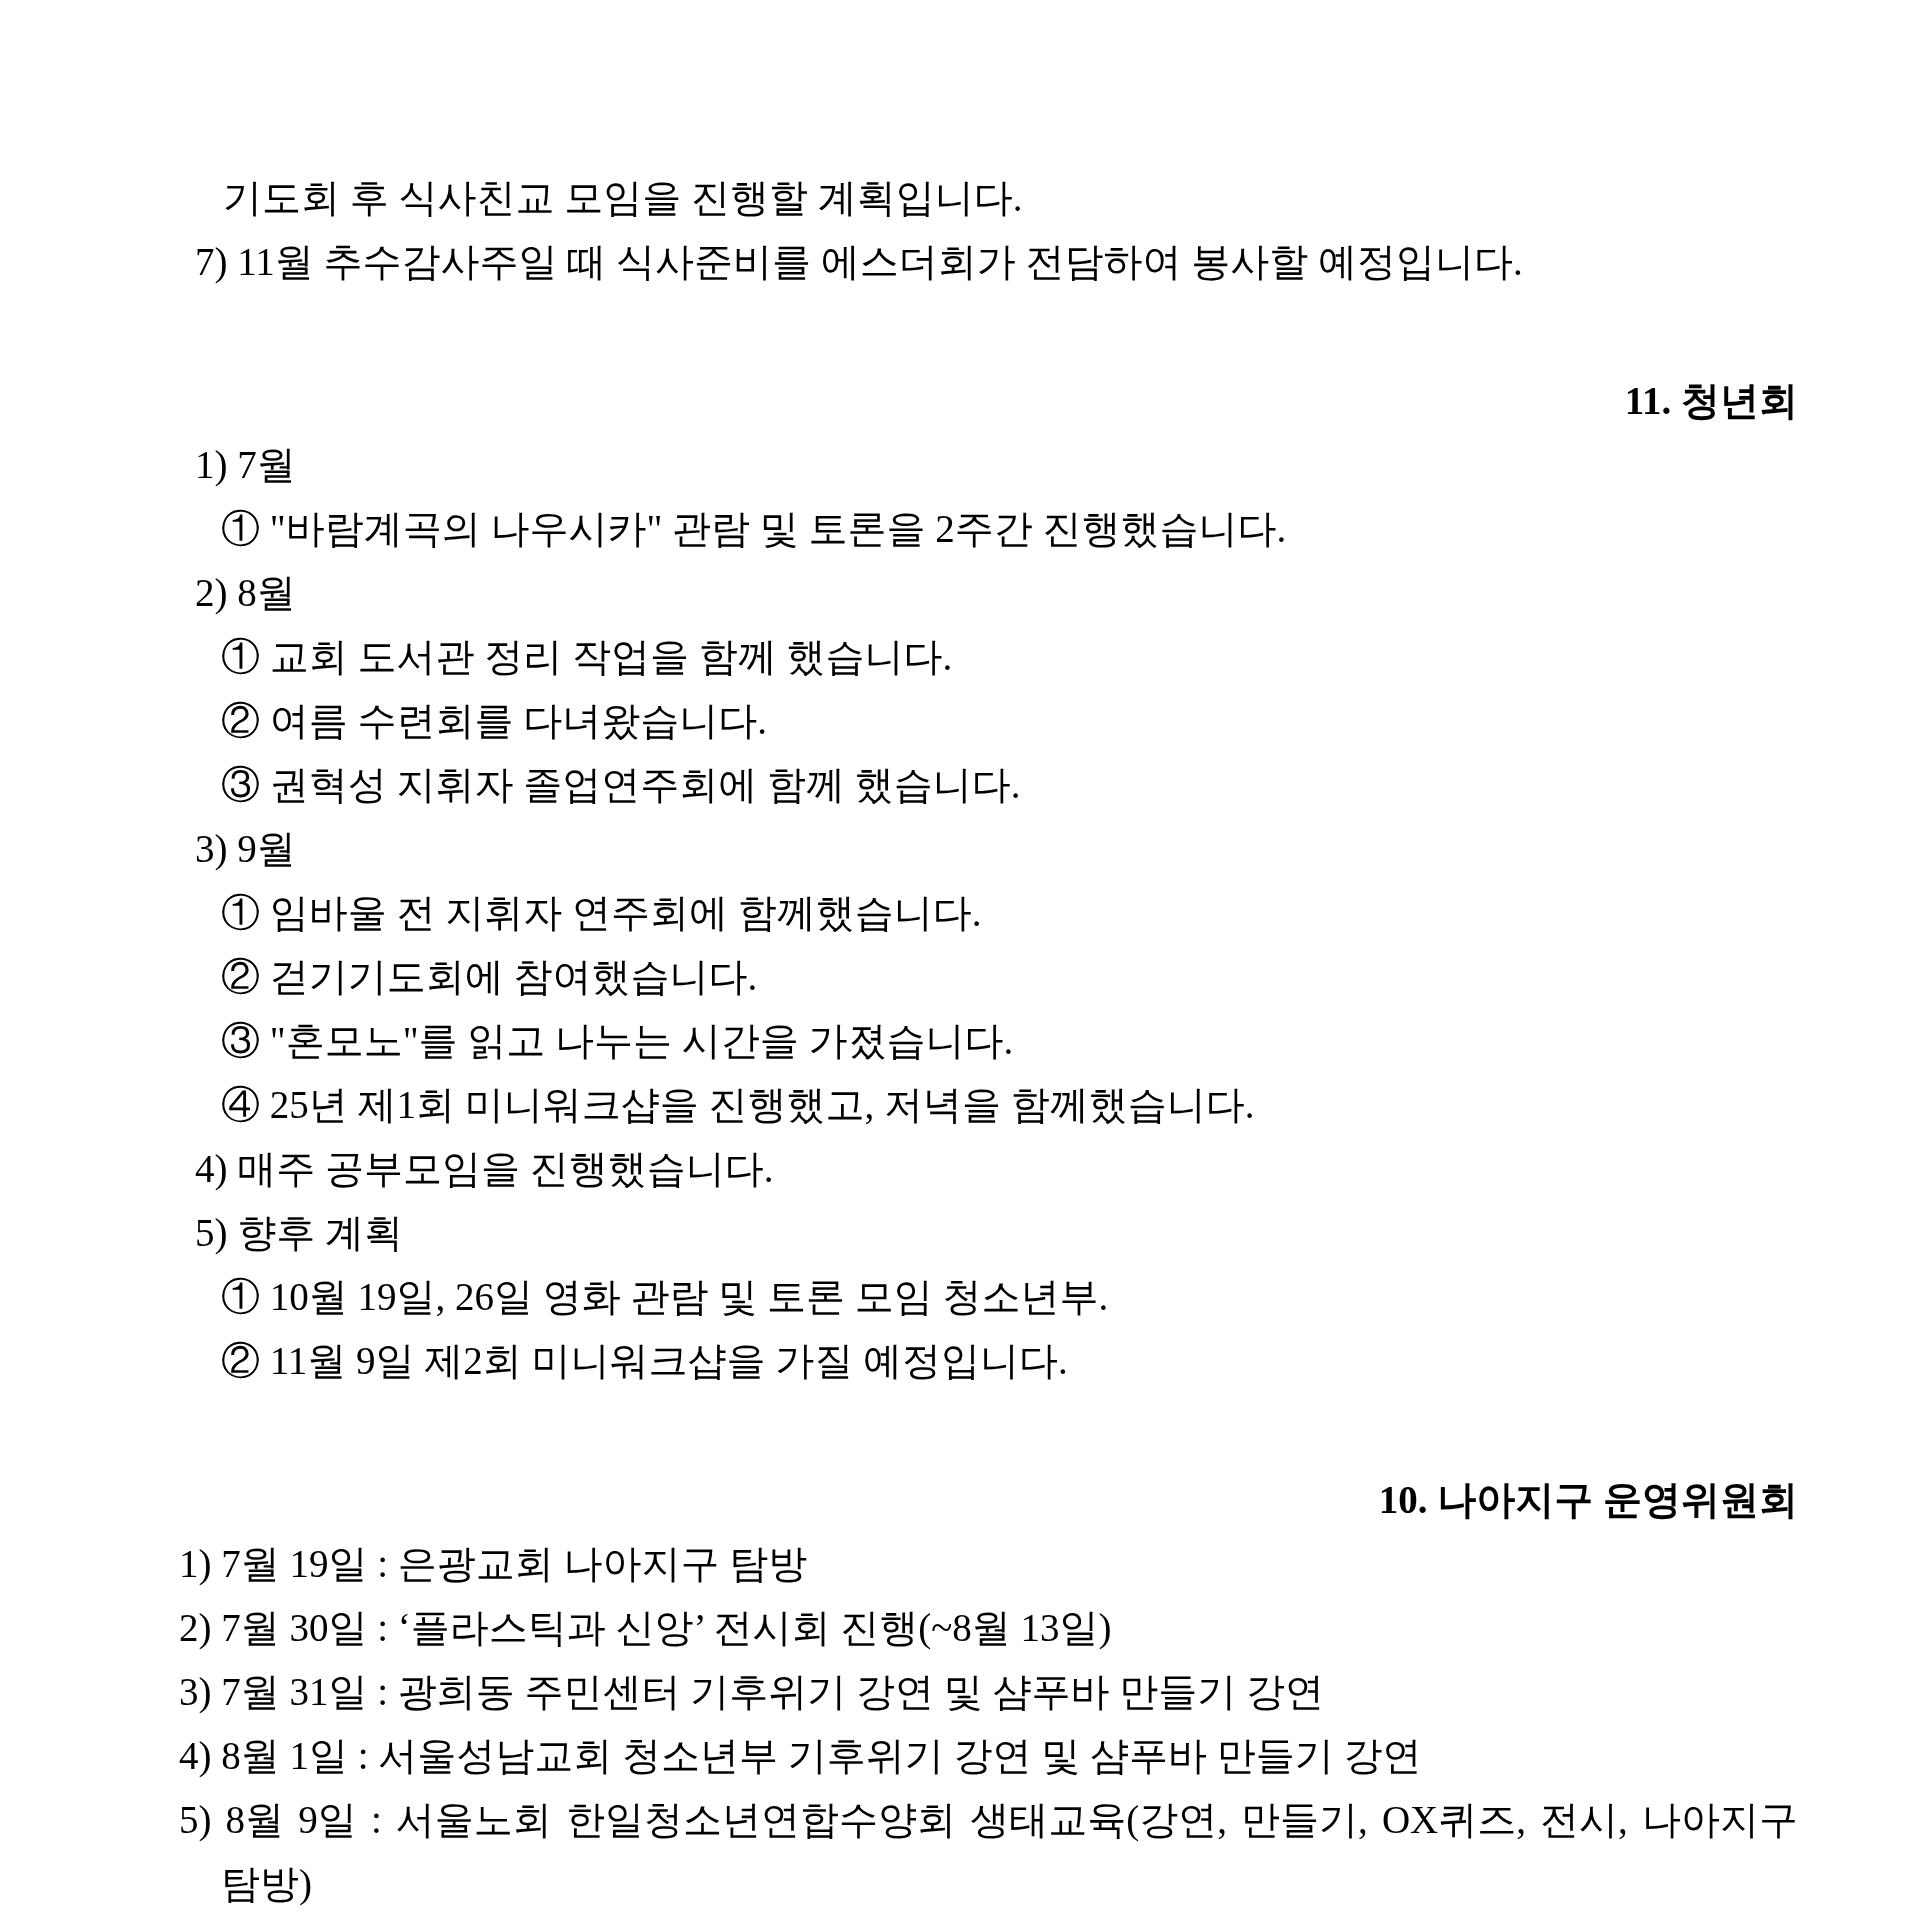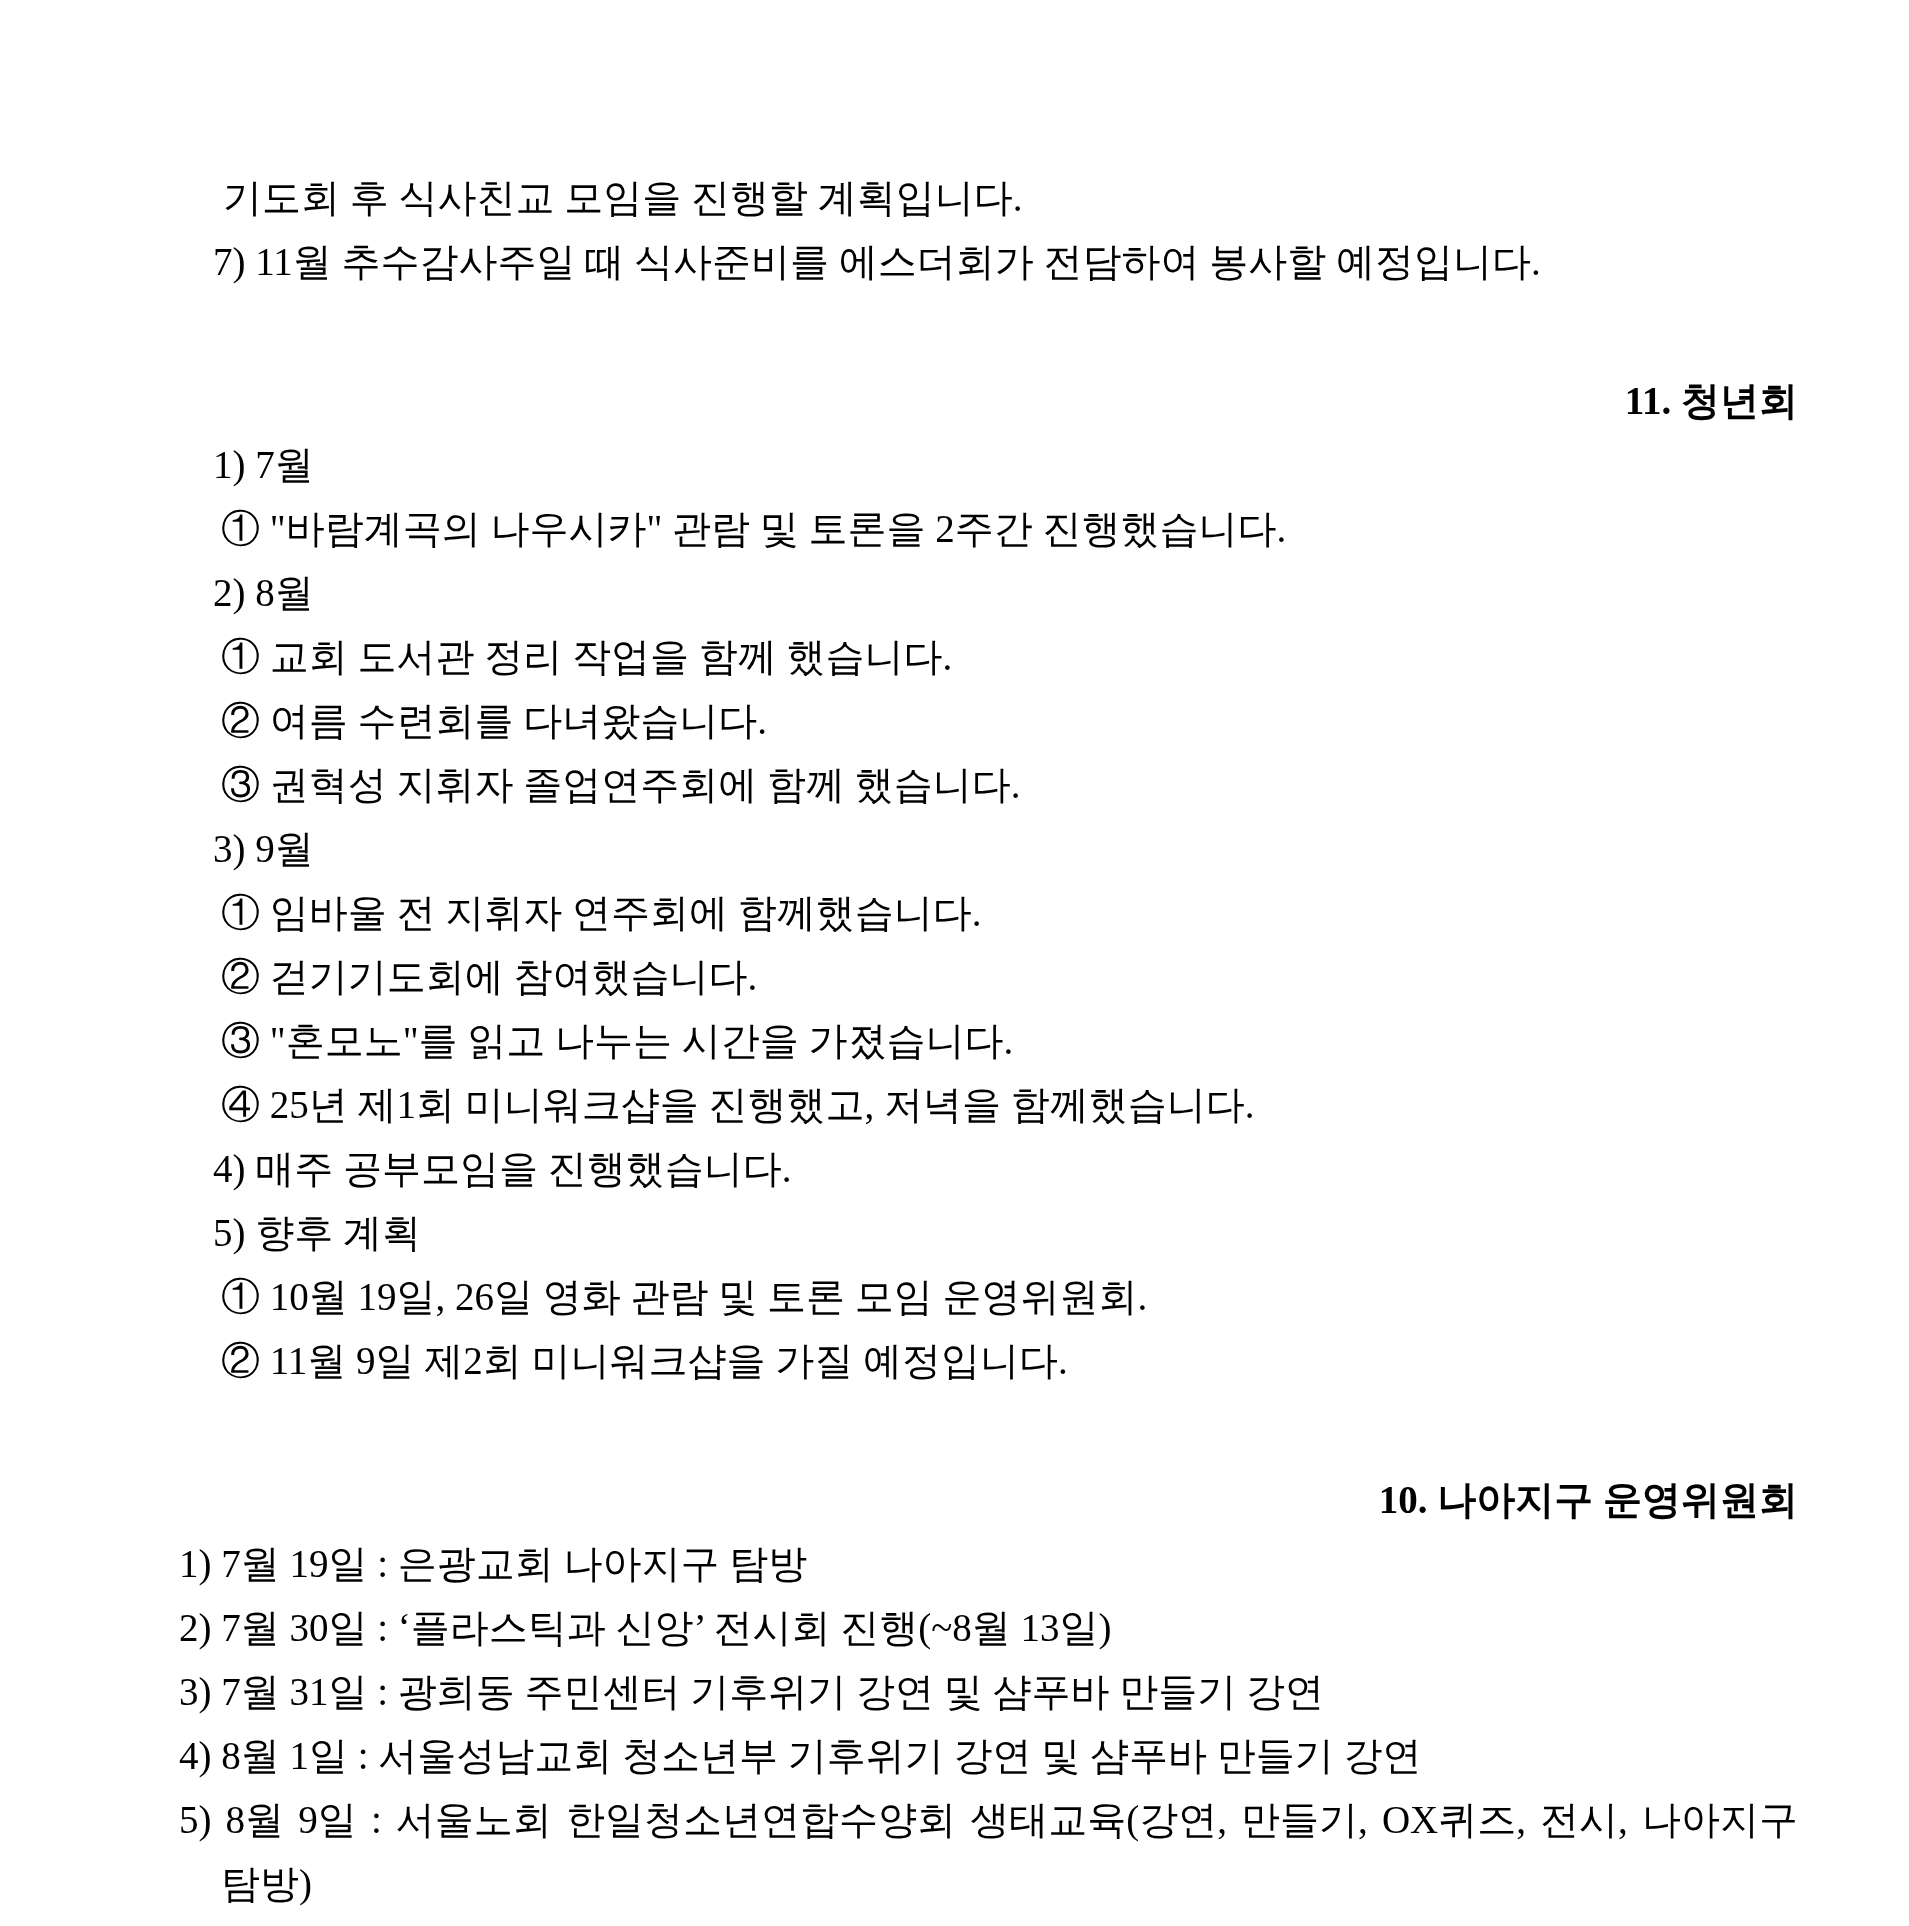--- a/index.html
+++ b/index.html
@@ -24,21 +24,21 @@
   }
   .heading {
     font-weight: bold;
     margin-top: 75px;
     text-align: right;
   }
   .contline {
     margin-left: 44px;
   }
   .item {
-    margin-left: 34px;
+    margin-left: 16px;
   }
   .sub {
     margin-left: 42px;
   }
   .hang {
     padding-left: 42px;
     text-indent: -42px;
   }
 </style>
 </head>
@@ -57,21 +57,21 @@
     <div class="sub">① 교회 도서관 정리 작업을 함께 했습니다.</div>
     <div class="sub">② 여름 수련회를 다녀왔습니다.</div>
     <div class="sub">③ 권혁성 지휘자 졸업연주회에 함께 했습니다.</div>
     <div class="item">3) 9월</div>
     <div class="sub">① 임바울 전 지휘자 연주회에 함께했습니다.</div>
     <div class="sub">② 걷기기도회에 참여했습니다.</div>
     <div class="sub">③ "혼모노"를 읽고 나누는 시간을 가졌습니다.</div>
     <div class="sub">④ 25년 제1회 미니워크샵을 진행했고, 저녁을 함께했습니다.</div>
     <div class="item">4) 매주 공부모임을 진행했습니다.</div>
     <div class="item">5) 향후 계획</div>
-    <div class="sub">① 10월 19일, 26일 영화 관람 및 토론 모임 운영위원회.</div>
+    <div class="sub">① 10월 19일, 26일 영화 관람 및 토론 모임 청소년부.</div>
     <div class="sub">② 11월 9일 제2회 미니워크샵을 가질 예정입니다.</div>
 
     <div class="heading">10. 나아지구 운영위원회</div>
     <div class="hang">1) 7월 19일 : 은광교회 나아지구 탐방</div>
     <div class="hang">2) 7월 30일 : ‘플라스틱과 신앙’ 전시회 진행(~8월 13일)</div>
     <div class="hang">3) 7월 31일 : 광희동 주민센터 기후위기 강연 및 샴푸바 만들기 강연</div>
     <div class="hang">4) 8월 1일 : 서울성남교회 청소년부 기후위기 강연 및 샴푸바 만들기 강연</div>
     <div class="hang">5) 8월 9일 : 서울노회 한일청소년연합수양회 생태교육(강연, 만들기, OX퀴즈, 전시, 나아지구 탐방)</div>
     <div class="hang">6) 9월 5일 : 한국외대, 도선고등학교, KB대학홍보대사 경기팀 나아지구 방문 및 인터뷰</div>
 

